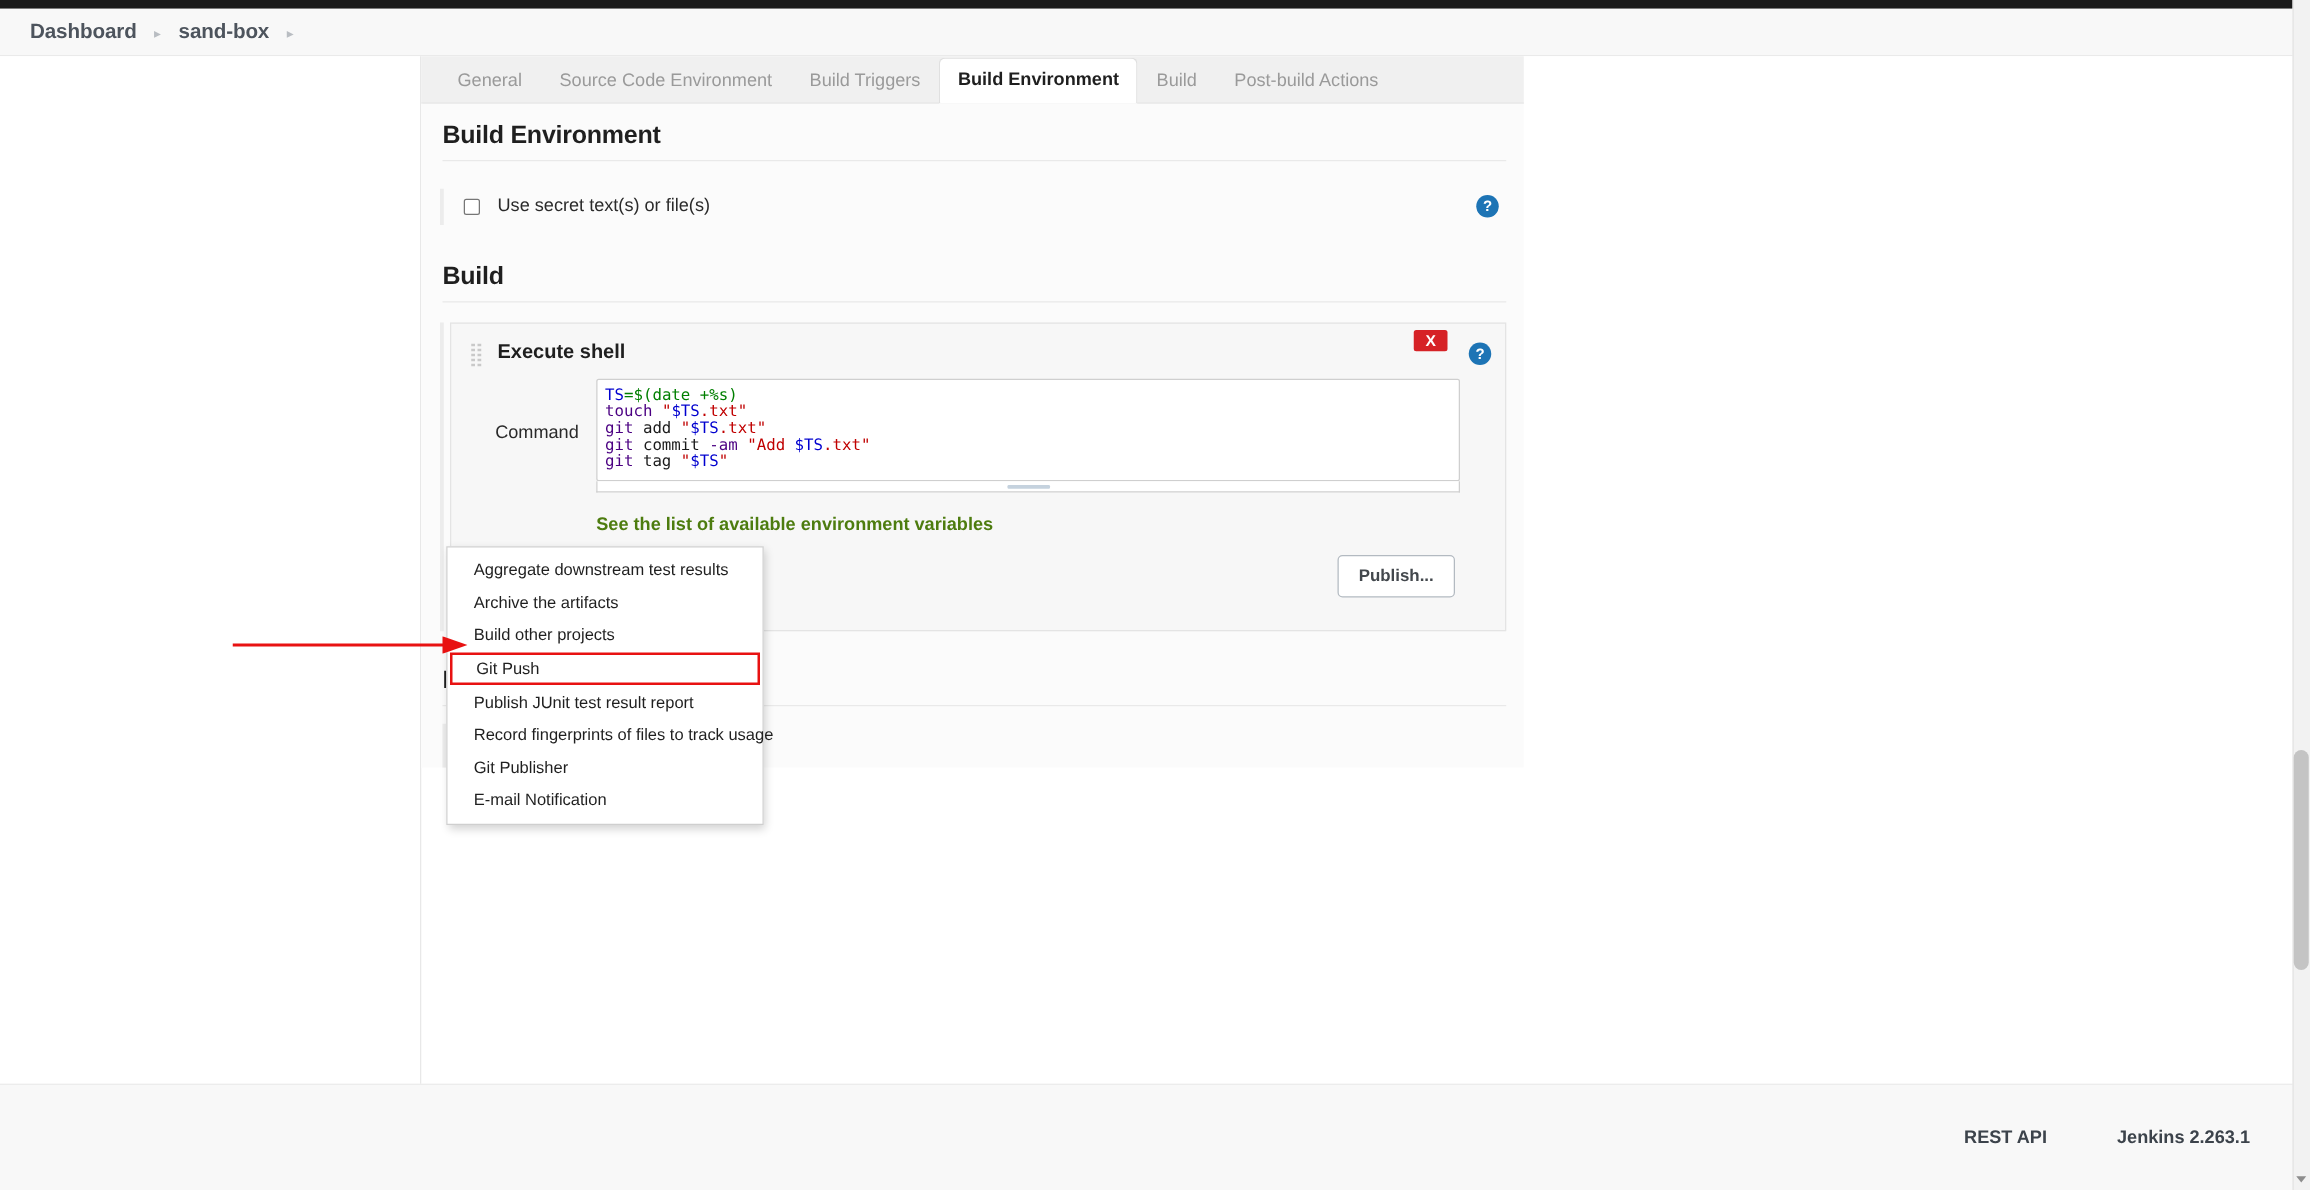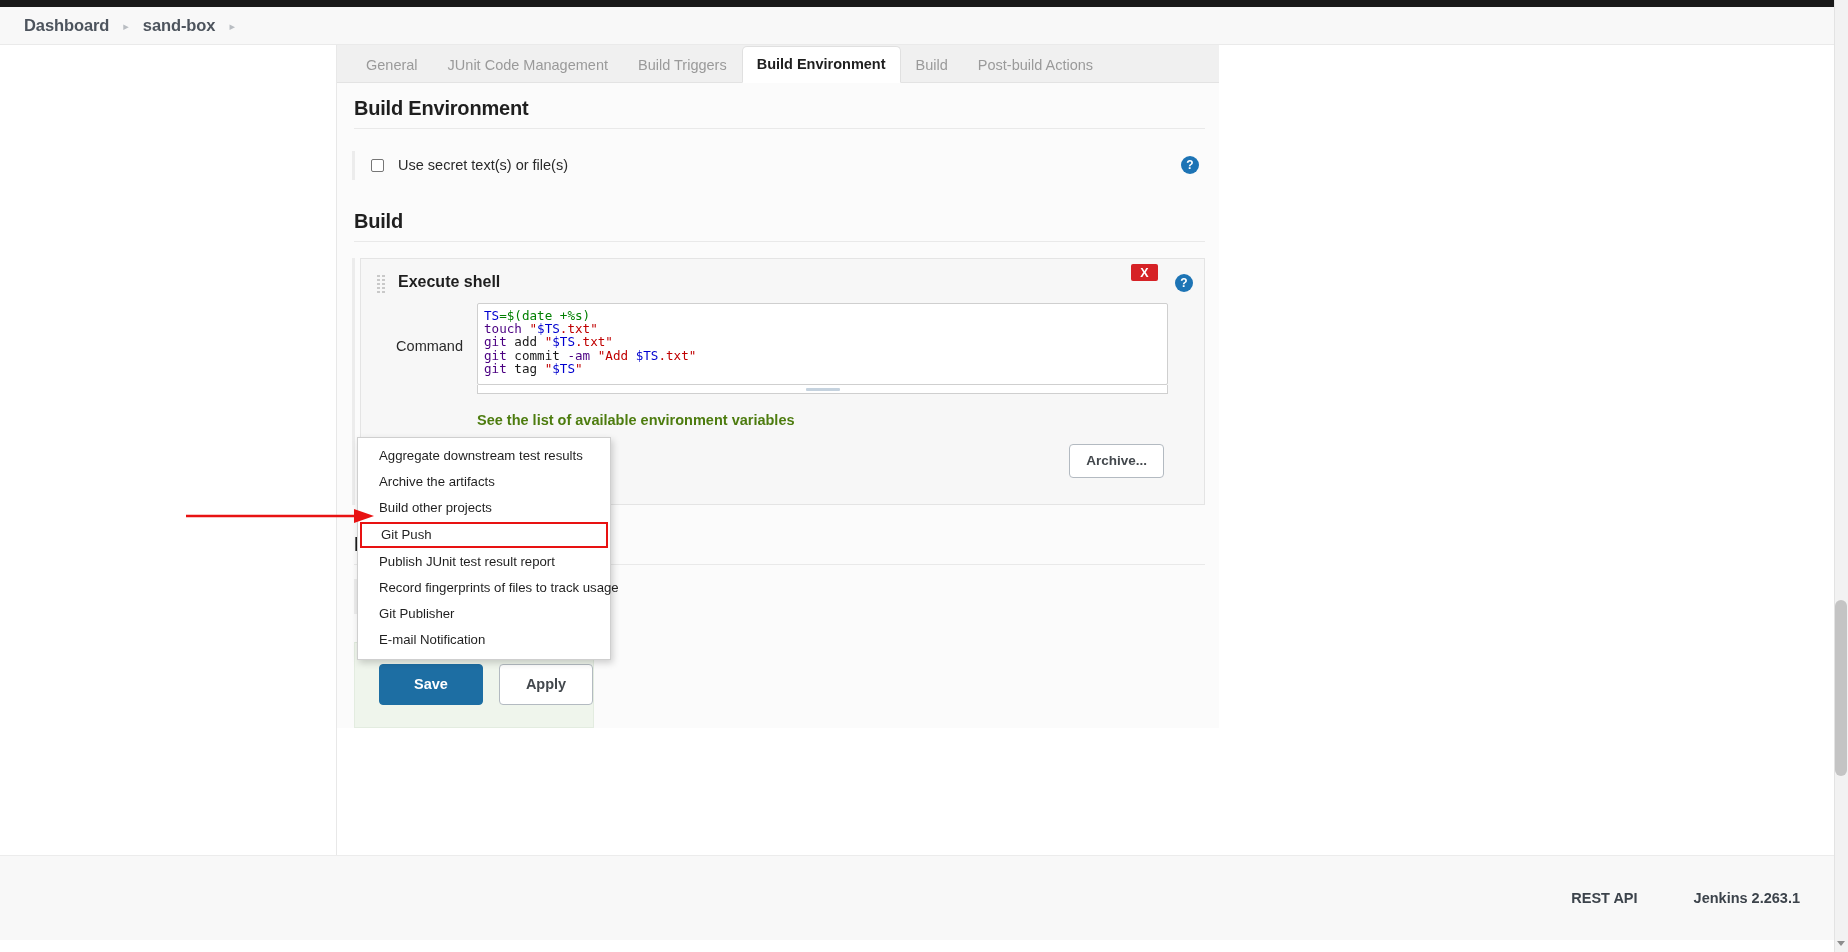--- a/index.html
+++ b/index.html
@@ -434,21 +434,21 @@
   }
   .scroll-arrow.down {
     bottom: 6px;
     border-top: 5px solid #8d8d8d;
   }
 
   
   .footer {
     position: absolute;
     left: 0;
-    bottom: 12px;
+    bottom: 0;
     width: 1848px;
     height: 85px;
     background: #f8f8f8;
     border-top: 1px solid #ececec;
     display: flex;
     align-items: center;
     justify-content: flex-end;
     padding-right: 48px;
     gap: 56px;
   }
@@ -475,21 +475,21 @@
   <span class="crumb">sand-box</span>
   <span class="crumb-sep">▸</span>
 </div>
 
 <div class="page">
 
   <div class="side-divider"></div>
 
   <div class="tabbar">
     <div class="tab">General</div>
-    <div class="tab">JUnit Code Management</div>
+    <div class="tab">Source Code Environment</div>
     <div class="tab">Build Triggers</div>
     <div class="tab active">Build Environment</div>
     <div class="tab">Build</div>
     <div class="tab">Post-build Actions</div>
   </div>
 
   <div class="config">
 
     <div class="section-title">Build Environment</div>
     <div class="hr"></div>
@@ -535,40 +535,36 @@
 <span class="k-cmd">git</span><span class="k-plain"> tag </span><span class="k-str">"</span><span class="k-var">$TS</span><span class="k-str">"</span></pre>
           </div>
         </div>
         <div class="resize-bar"></div>
 
         <div>
           <span class="envlink">See the list of available environment variables</span>
         </div>
 
         <div class="advanced-wrap">
-          <button class="btn">Archive...</button>
+          <button class="btn">Publish...</button>
         </div>
 
       </div>
     </div>
 
     <div class="pb-title">Post-build Actions</div>
     <div class="hr"></div>
 
     <div class="addpb-wrap">
       <button class="addpb">
         <span>Add post-build action</span>
         <span class="caret-up"></span>
       </button>
     </div>
 
-    <div class="savebar">
-      <button class="btn-save">Save</button>
-      <button class="btn-apply">Apply</button>
-    </div>
 
   </div>
 
   <div class="menu" id="menu-target">
       <div class="menu-item">Aggregate downstream test results</div>
       <div class="menu-item">Archive the artifacts</div>
       <div class="menu-item">Build other projects</div>
       <div class="menu-item highlighted">Git Push</div>
       <div class="menu-item">Publish JUnit test result report</div>
       <div class="menu-item">Record fingerprints of files to track usage</div>

